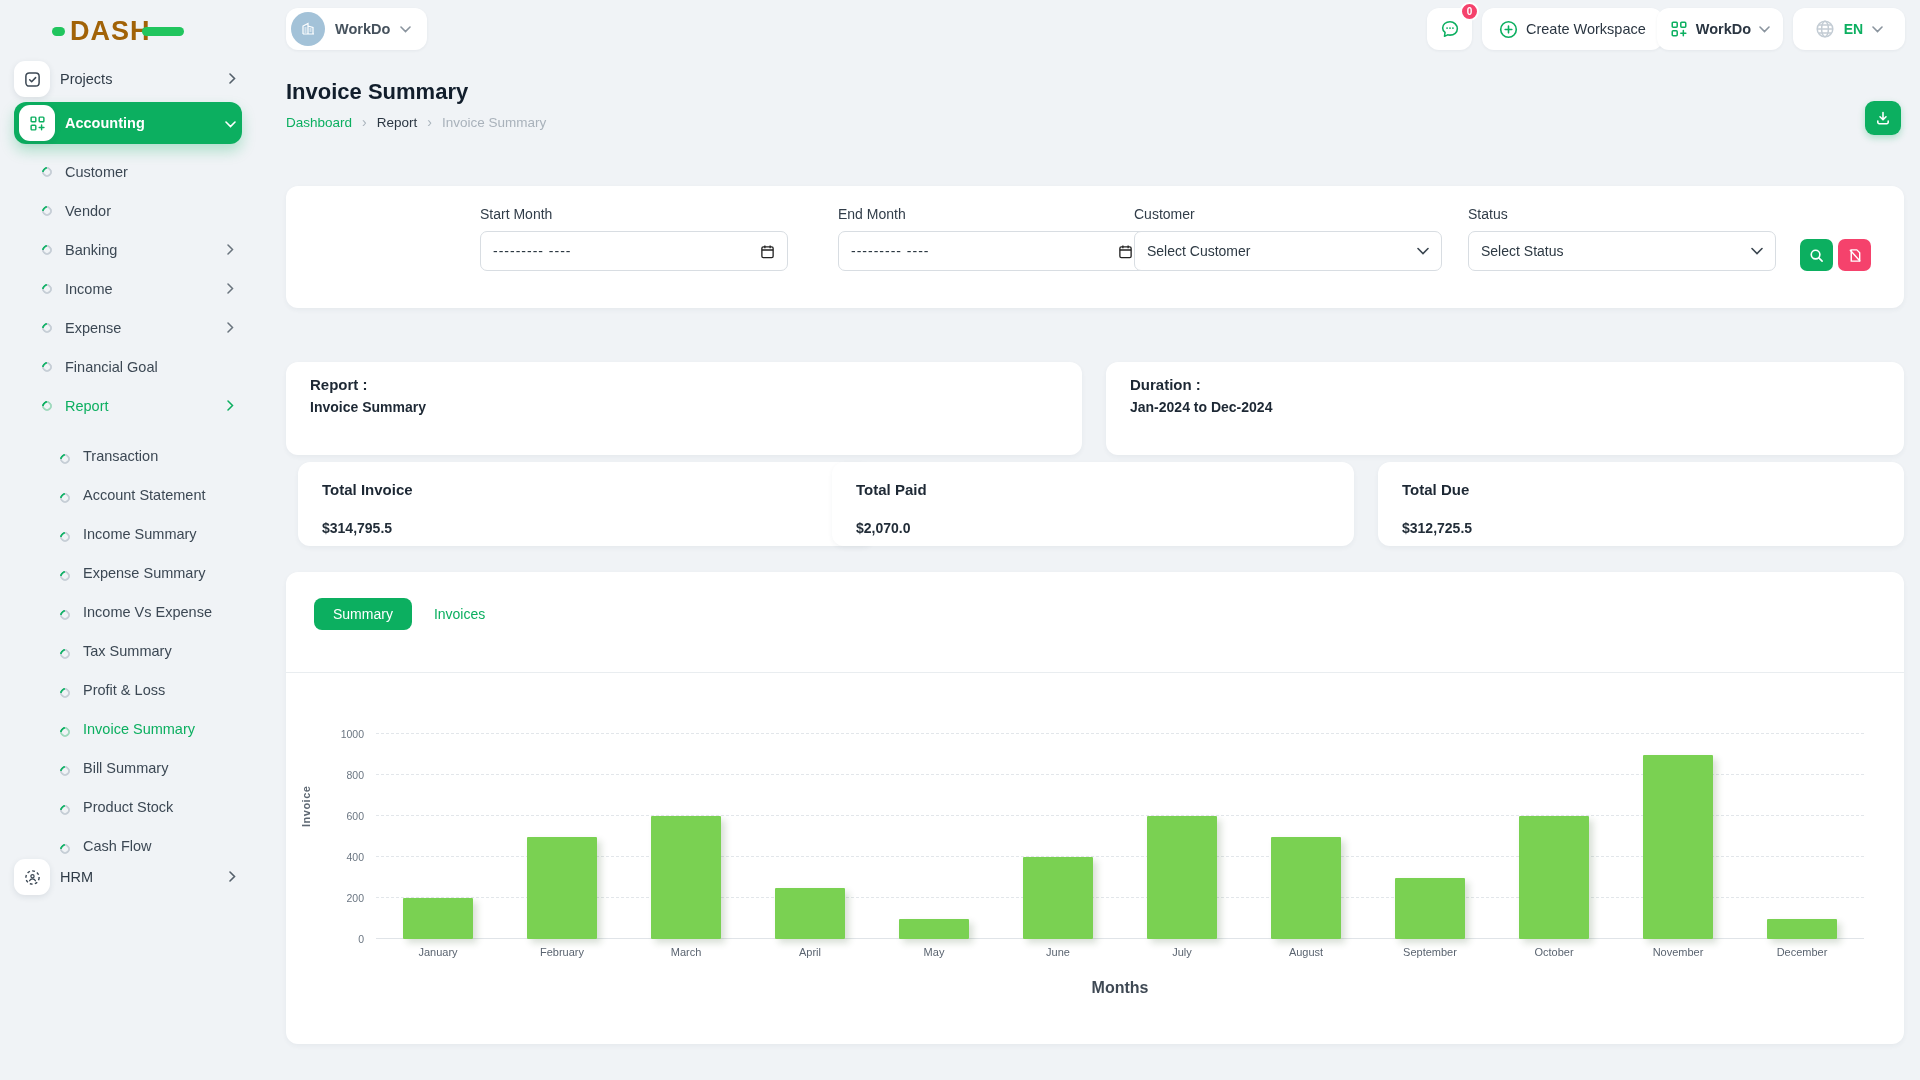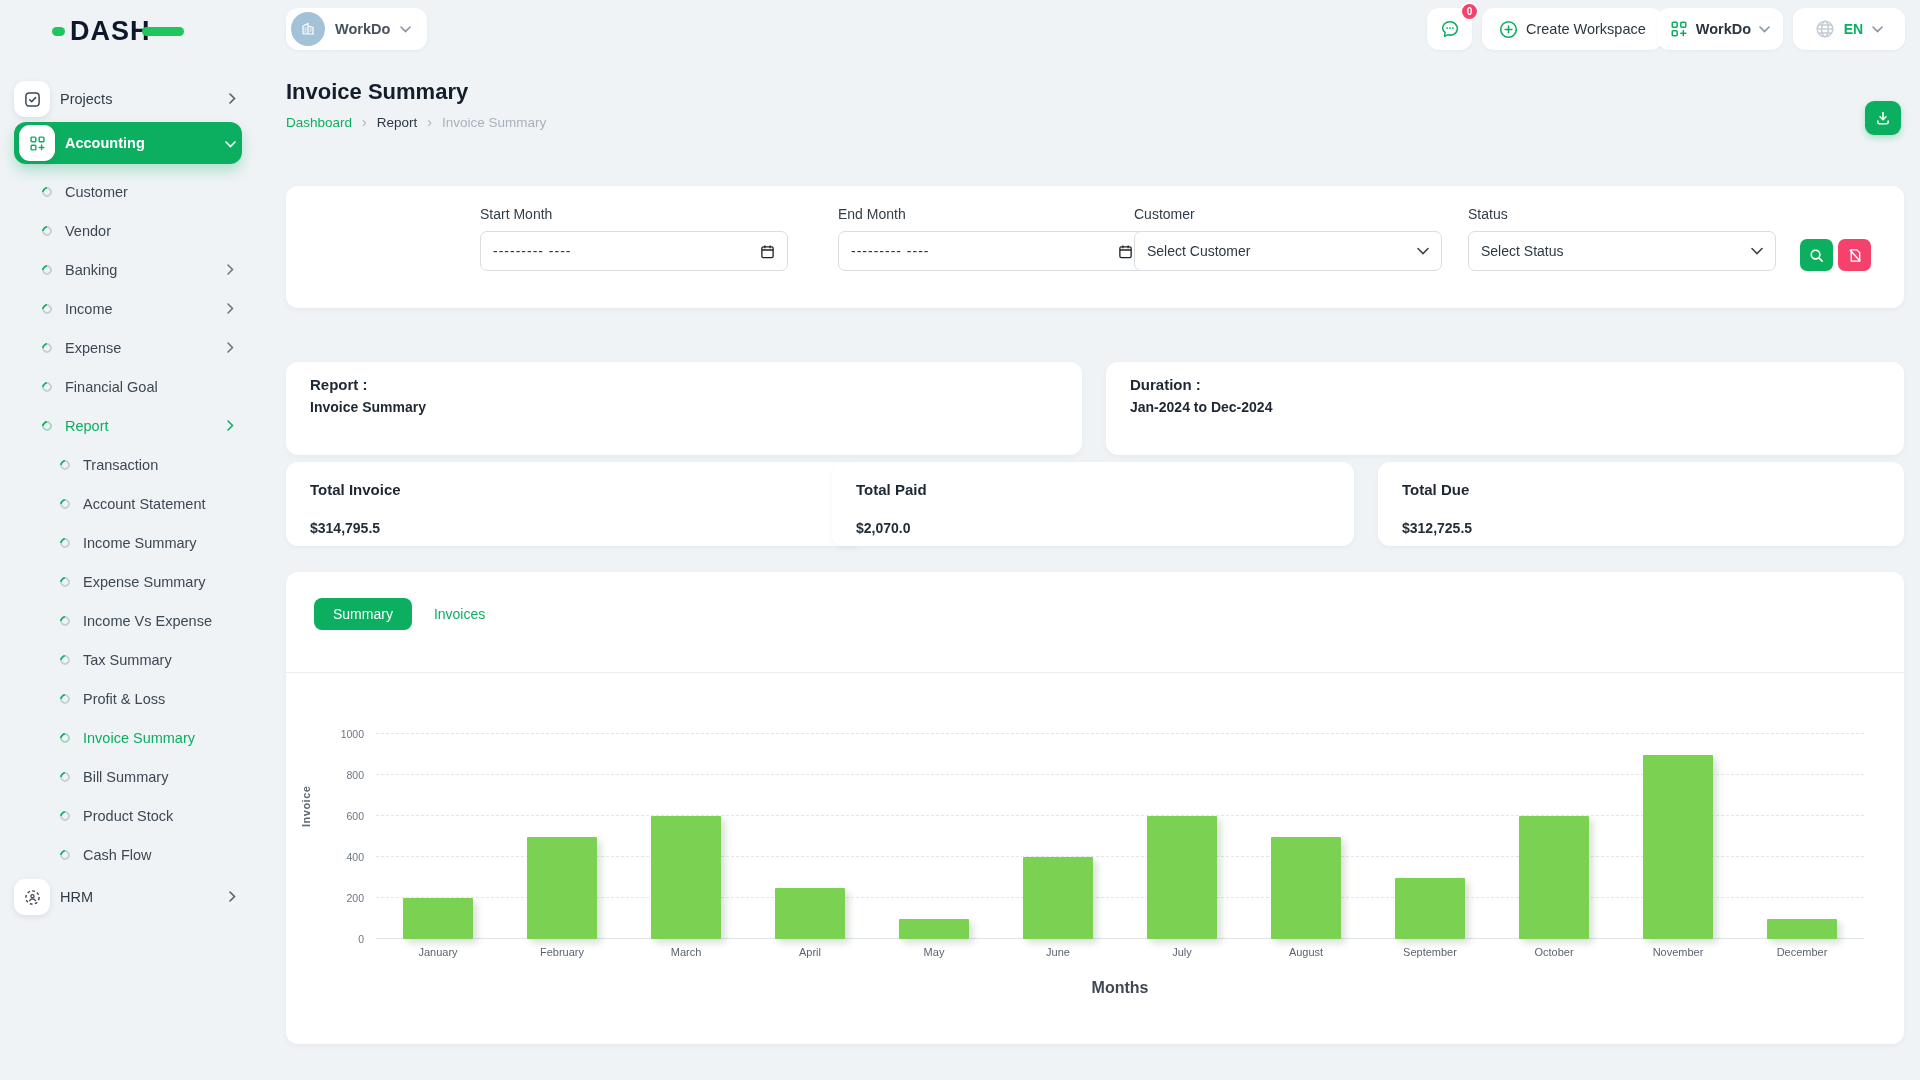--- a/index.html
+++ b/index.html
@@ -6,57 +6,57 @@
   html,body { width:1920px; height:1080px; overflow:hidden;
     font-family:"Liberation Sans","DejaVu Sans",sans-serif;
     background:#f0f3f6; color:#27323d; }
   .shadow-card { background:#fff; border-radius:12px; box-shadow:0 2px 5px rgba(30,50,70,.05); }
 
   
   .header { position:absolute; top:0; left:0; width:1920px; height:58px; }
   .logo { position:absolute; left:52px; top:16px; display:flex; align-items:center; gap:5px; }
   .logo .bar-s { width:13px; height:9px; background:#21c55e; border-radius:5px; }
   .logo .bar-l { width:42px; height:9px; background:#21c55e; border-radius:5px; margin-left:-14px; }
-  .logo .logo-text { font-size:27px; font-weight:800; letter-spacing:1px; color:#0f172a; }
+  .logo .logo-text { font-size:27px; font-weight:800; letter-spacing:1px; color:#a16207; }
   .pill { position:absolute; top:8px; height:42px; background:#fff; border-radius:12px;
     box-shadow:0 1px 3px rgba(30,50,70,.06); display:flex; align-items:center; }
   .ws-pill { left:286px; padding:0 16px 0 5px; gap:10px; cursor:pointer; }
   .avatar { width:34px; height:34px; border-radius:50%; background:#a3c2d8; display:flex;
     align-items:center; justify-content:center; }
   .ws-name { font-size:14.5px; font-weight:600; color:#46525d; }
   .chat-pill { left:1427px; width:45px; justify-content:center; cursor:pointer; }
   .badge { position:absolute; top:-6px; right:-7px; min-width:19px; height:19px; border-radius:10px;
     background:#f5426c; border:2px solid #fff; color:#fff; font-size:10px; font-weight:700;
     display:flex; align-items:center; justify-content:center; padding:0 4px; }
   .create-pill { left:1482px; padding:0 17px; gap:8px; cursor:pointer; }
   .create-pill span { font-size:14.5px; font-weight:500; color:#2b3642; }
   .app-pill { left:1657px; width:126px; justify-content:center; gap:8px; cursor:pointer; }
   .app-pill .app-name { font-size:14.5px; font-weight:600; color:#2b3642; }
   .lang-pill { left:1793px; width:112px; justify-content:center; gap:9px; cursor:pointer; }
   .lang-code { font-size:14px; font-weight:700; color:#0caf60;text-align:center; }
   .chev { color:#8a949e; display:inline-flex; }
 
   
-  .sidebar { position:absolute; top:74px; left:0; width:256px; bottom:0; padding:6px 14px 17px 14px; }
+  .sidebar { position:absolute; top:54px; left:0; width:256px; bottom:0; padding:6px 14px 17px 14px; }
   .s-row { position:relative; display:flex; align-items:center; cursor:pointer; }
   .s-top { height:38px; margin-bottom:4px; }
   .tile { width:36px; height:36px; border-radius:11px; background:#fff;
     box-shadow:0 2px 6px rgba(30,50,70,.10); display:flex; align-items:center; justify-content:center;
     flex:none; }
   .s-top .s-label { margin-left:10px; font-size:14.5px; font-weight:500; color:#2f3b47; }
   .s-top .s-chev { margin-left:auto; margin-right:6px; color:#55606b; }
   .s-active-pill { height:42px; background:#0caf60; border-radius:12px; margin:2px 0 8px 0;
     box-shadow:0 7px 14px rgba(12,175,96,.28); padding-left:5px; }
   .s-active-pill .s-label { color:#fff; font-weight:700; }
   .s-active-pill .s-chev { color:#fff; }
   .s-sub { height:39px; }
   .bullet { width:10px; height:10px; border-radius:50%; border:2px solid #c6ced6;
     border-top-color:#17b26a; transform:rotate(-45deg); flex:none; }
   .lvl1 { padding-left:28px; }
-  .lvl2 { padding-left:46px; }
+  .lvl2 { padding-left:46px;align-items:flex-end; }
   .s-sub .s-label { margin-left:13px; font-size:14.5px; color:#3c4854; }
   .s-sub .s-chev { margin-left:auto; margin-right:8px; color:#6a747e; }
   .s-sub.green .s-label { color:#0caf60; }
   .s-sub.green .bullet { border-color:#9fd9bd; border-top-color:#0caf60; }
 
   
   .main { position:absolute; left:286px; top:58px; width:1618px; bottom:0; }
   .page-title { position:absolute; top:21px; left:0; font-size:22px; font-weight:600; color:#121e2c; }
   .breadcrumb { position:absolute; top:56px; left:0; font-size:13.5px; display:flex; gap:10px;
     align-items:center; }
@@ -410,21 +410,21 @@
 
   <section class="info-card report-card shadow-card">
     <div class="i-label">Report :</div>
     <div class="i-value">Invoice Summary</div>
   </section>
   <section class="info-card duration-card shadow-card">
     <div class="i-label">Duration :</div>
     <div class="i-value">Jan-2024 to Dec-2024</div>
   </section>
 
-  <section class="total-card shadow-card" style="left:0;width:576px">
+  <section class="total-card shadow-card" style="left:12px;width:576px">
     <div class="t-label">Total Invoice</div>
     <div class="t-value">$314,795.5</div>
   </section>
   <section class="total-card shadow-card" style="left:546px;width:522px">
     <div class="t-label">Total Paid</div>
     <div class="t-value">$2,070.0</div>
   </section>
   <section class="total-card shadow-card" style="left:1092px;width:526px">
     <div class="t-label">Total Due</div>
     <div class="t-value">$312,725.5</div>

